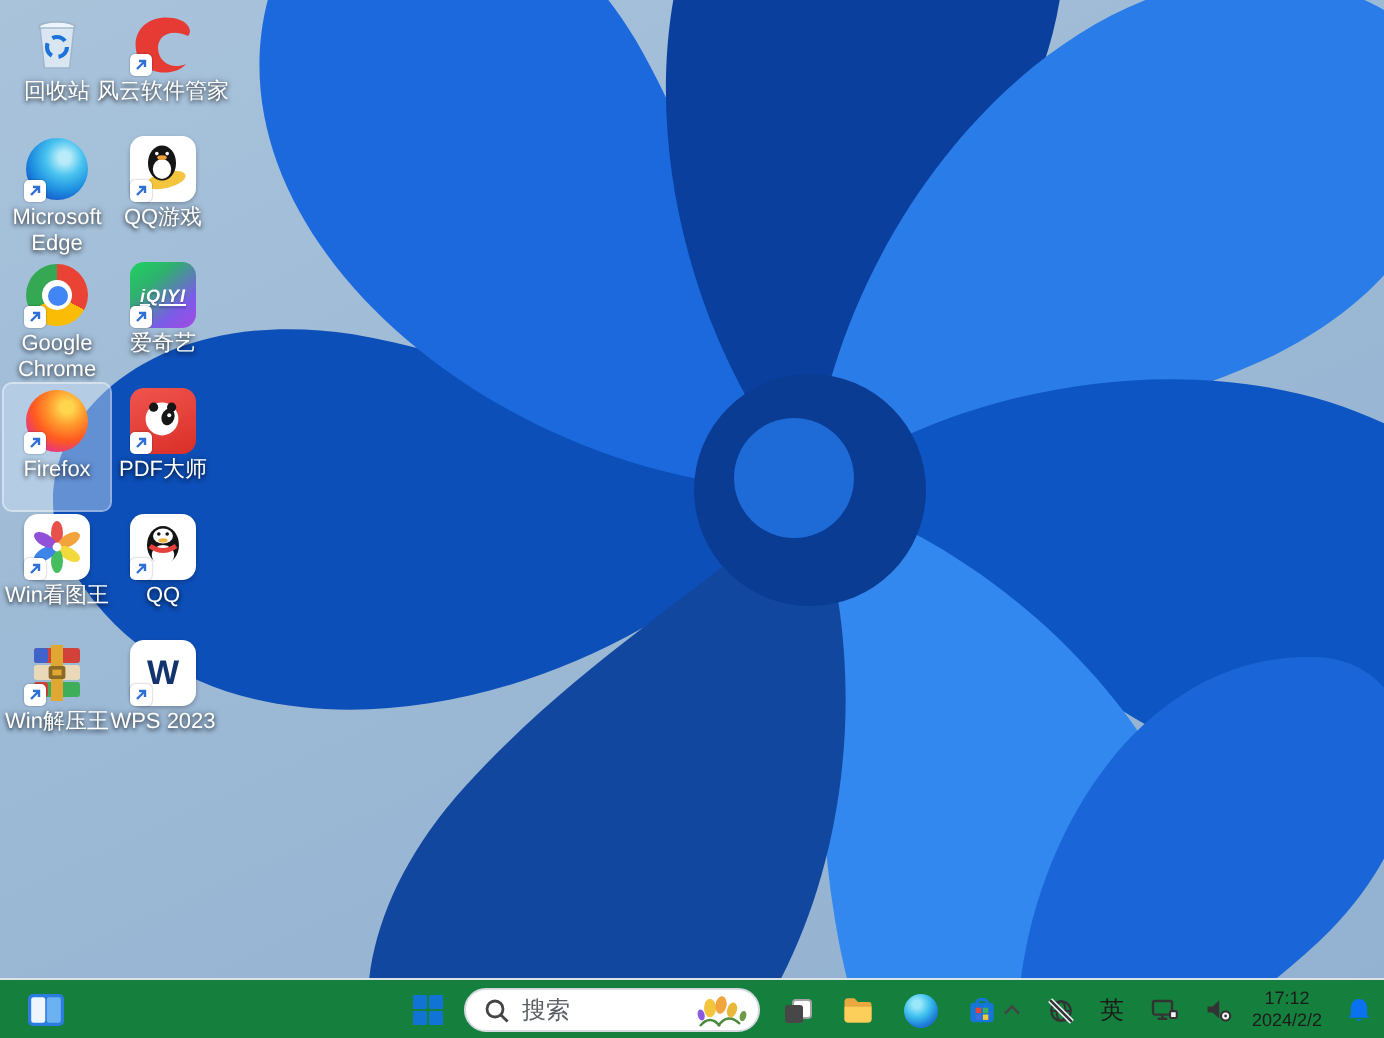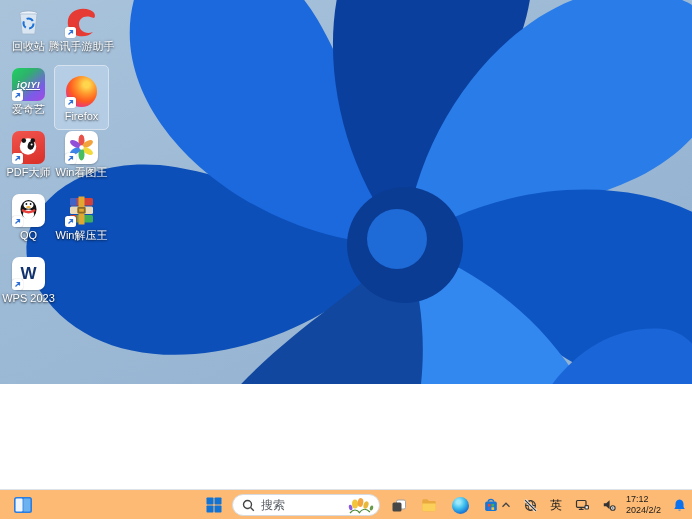--- a/index.html
+++ b/index.html
@@ -1,37 +1,37 @@
 <!DOCTYPE html>
 <html><head>
 <meta charset="utf-8">
 <style>
   * { margin:0; padding:0; box-sizing:border-box; }
   html,body { width:692px; height:519px; overflow:hidden; }
   body { font-family:"Liberation Sans","DejaVu Sans",sans-serif; position:relative; }
 
   
   .desktop {
-    position:absolute; left:0; top:0; width:692px; height:384px;
+    position:absolute; left:0; top:0; width:692px; height:489px;
     background:linear-gradient(155deg,#a9c3db 0%,#9cb9d5 45%,#93b2d1 100%);
     overflow:hidden;
   }
   .wallpaper { position:absolute; left:0; top:0; width:692px; height:489px; }
 
   
   .icon-grid {
     position:absolute; left:2px; top:3px;
     display:grid; grid-template-columns:53px 53px; grid-auto-rows:63px;
     z-index:5;
   }
   .cell {
     display:flex; flex-direction:column; align-items:center;
     padding-top:2px; gap:2px; border-radius:4px; cursor:default;
   }
-  .cell.selected { background:rgba(205,225,245,.45); outline:1px solid rgba(255,255,255,.55);justify-content:center; }
+  .cell.selected { background:rgba(205,225,245,.45); outline:1px solid rgba(255,255,255,.55); }
   .art { position:relative; width:33px; height:33px; flex:0 0 33px; }
   .art svg.main { position:absolute; left:0; top:0; }
   .lbl {
     width:72px; text-align:center; font-size:11px; line-height:1.15; color:#fff;
     text-shadow:0 1px 2px rgba(0,0,0,.65), 0 0 3px rgba(0,0,0,.35);
     word-break:break-word;
   }
   .sc { position:absolute; left:0; bottom:0; width:11px; height:11px; background:#fff;
         border-radius:2.5px; box-shadow:0 0 1px rgba(0,0,0,.4); display:flex;
         align-items:center; justify-content:center; }
@@ -48,37 +48,37 @@
   .tile.iqiyi { background:linear-gradient(140deg,#1ed35f 0%,#2fb06e 32%,#7b5be8 72%,#a44ae0 100%);
                 display:flex; align-items:center; justify-content:center; }
   .iqiyi-word { color:#fff; font-weight:bold; font-style:italic; font-size:9px; letter-spacing:.5px;
                 text-shadow:0 1px 1px rgba(0,0,0,.25);text-decoration:underline; }
   .wps-w { position:absolute; inset:0; display:flex; align-items:center; justify-content:center;
            font-size:17px; font-weight:bold; color:#12336e; }
 
   
   .taskbar {
     position:absolute; left:0; top:489px; width:692px; height:30px;
-    background:#fdba74; border-top:1px solid #dde2e8;
+    background:#15803d; border-top:1px solid #dde2e8;
     display:flex; align-items:center; z-index:10;
   }
   .tb-left { position:absolute; left:10px; top:0; height:30px; display:flex; align-items:center; }
   .tb-center { position:absolute; left:201px; top:0; height:30px; display:flex; align-items:center; gap:5px; }
   .tb-right { position:absolute; right:3px; top:0; height:30px; display:flex; align-items:center; gap:7px; }
   .tb-btn { width:26px; height:26px; display:flex; align-items:center; justify-content:center;
             border-radius:4px; }
   .search-pill {
     width:148px; height:22px; background:#fff; border:1px solid #d6dae0; border-radius:11px;
     display:flex; align-items:center; padding:0 4px 0 9px; gap:6px; overflow:hidden;
   }
   .search-text { font-size:12px; color:#5a5f66; flex:1; }
   .edge-small { width:17px; height:17px; border-radius:50%;
     background:radial-gradient(circle at 38% 30%, #9be8fa 0 12%, #3fc0ef 40%, #1e7fd8 68%, #1c50bc 95%); }
   .ime { font-size:12px; color:#1b1b1b; width:16px; text-align:center; }
-  .clock { font-size:9px; color:#1b1b1b; text-align:left; line-height:1.25; padding-right:1px; }
+  .clock { font-size:9px; color:#1b1b1b; text-align:center; line-height:1.25; padding-right:1px; }
 </style>
 </head>
 <body>
 
 <div class="desktop">
 
   <svg class="wallpaper" viewBox="0 0 692 489" preserveAspectRatio="none">
     <g transform="translate(405 245)">
       <g transform="rotate(205)">
           <path d="M0 0 C 40 -150, 210 -270, 320 -190 C 372 -152, 350 -58, 240 -26 C 152 -2, 55 -12, 0 0 Z" fill="#0d4fb8"></path>
@@ -126,26 +126,69 @@
       <div class="art">
         <svg class="main" width="33" height="33" viewBox="0 0 33 33">
           <path d="M3 20 C1 7 14 1 25 5 C30 7 31 11 29 13 C20 9 14 13 14 19 C14 26 21 30 28 27 C22 34 5 33 3 20 Z" fill="#e63a34"></path>
         </svg>
         <span class="sc">
             <svg width="9" height="9" viewBox="0 0 9 9">
               <path d="M2.5 6.5 L6.5 2.5 M3.5 2.5 H6.5 V5.5" stroke="#2f6fd8" stroke-width="1.2" fill="none"></path>
             </svg>
           </span>
       </div>
-      <span class="lbl">腾讯手游助手</span>
-    </div>
-
-
-
-
+      <span class="lbl">风云软件管家</span>
+    </div>
+
+    <div class="cell">
+      <div class="art">
+        <span class="circle edge-big"></span>
+        <span class="sc">
+            <svg width="9" height="9" viewBox="0 0 9 9">
+              <path d="M2.5 6.5 L6.5 2.5 M3.5 2.5 H6.5 V5.5" stroke="#2f6fd8" stroke-width="1.2" fill="none"></path>
+            </svg>
+          </span>
+      </div>
+      <span class="lbl">Microsoft Edge</span>
+    </div>
+
+    <div class="cell">
+      <div class="art">
+        <span class="tile white"></span>
+        <svg class="main" width="33" height="33" viewBox="0 0 33 33">
+          <ellipse cx="18" cy="22" rx="10" ry="4" fill="#f3c53e" transform="rotate(-14 18 22)"></ellipse>
+          <ellipse cx="16" cy="13.5" rx="7" ry="8.8" fill="#151515"></ellipse>
+          <ellipse cx="16" cy="16.5" rx="4.6" ry="5" fill="#fff"></ellipse>
+          <ellipse cx="16" cy="10.8" rx="2.4" ry="1.2" fill="#f2a03c"></ellipse>
+          <circle cx="13.4" cy="8.8" r="0.9" fill="#fff"></circle>
+            <circle cx="18.6" cy="8.8" r="0.9" fill="#fff"></circle>
+        </svg>
+        <span class="sc">
+            <svg width="9" height="9" viewBox="0 0 9 9">
+              <path d="M2.5 6.5 L6.5 2.5 M3.5 2.5 H6.5 V5.5" stroke="#2f6fd8" stroke-width="1.2" fill="none"></path>
+            </svg>
+          </span>
+      </div>
+      <span class="lbl">QQ游戏</span>
+    </div>
+
+
+    <div class="cell">
+      <div class="art">
+        <span class="circle chrome-outer"></span>
+        <span class="chrome-white"></span>
+        <span class="chrome-blue"></span>
+        <span class="sc">
+            <svg width="9" height="9" viewBox="0 0 9 9">
+              <path d="M2.5 6.5 L6.5 2.5 M3.5 2.5 H6.5 V5.5" stroke="#2f6fd8" stroke-width="1.2" fill="none"></path>
+            </svg>
+          </span>
+      </div>
+      <span class="lbl">Google Chrome</span>
+    </div>
 
     <div class="cell">
       <div class="art">
         <span class="tile iqiyi">
             <span class="iqiyi-word">iQIYI</span>
           </span>
         <span class="sc">
             <svg width="9" height="9" viewBox="0 0 9 9">
               <path d="M2.5 6.5 L6.5 2.5 M3.5 2.5 H6.5 V5.5" stroke="#2f6fd8" stroke-width="1.2" fill="none"></path>
             </svg>

